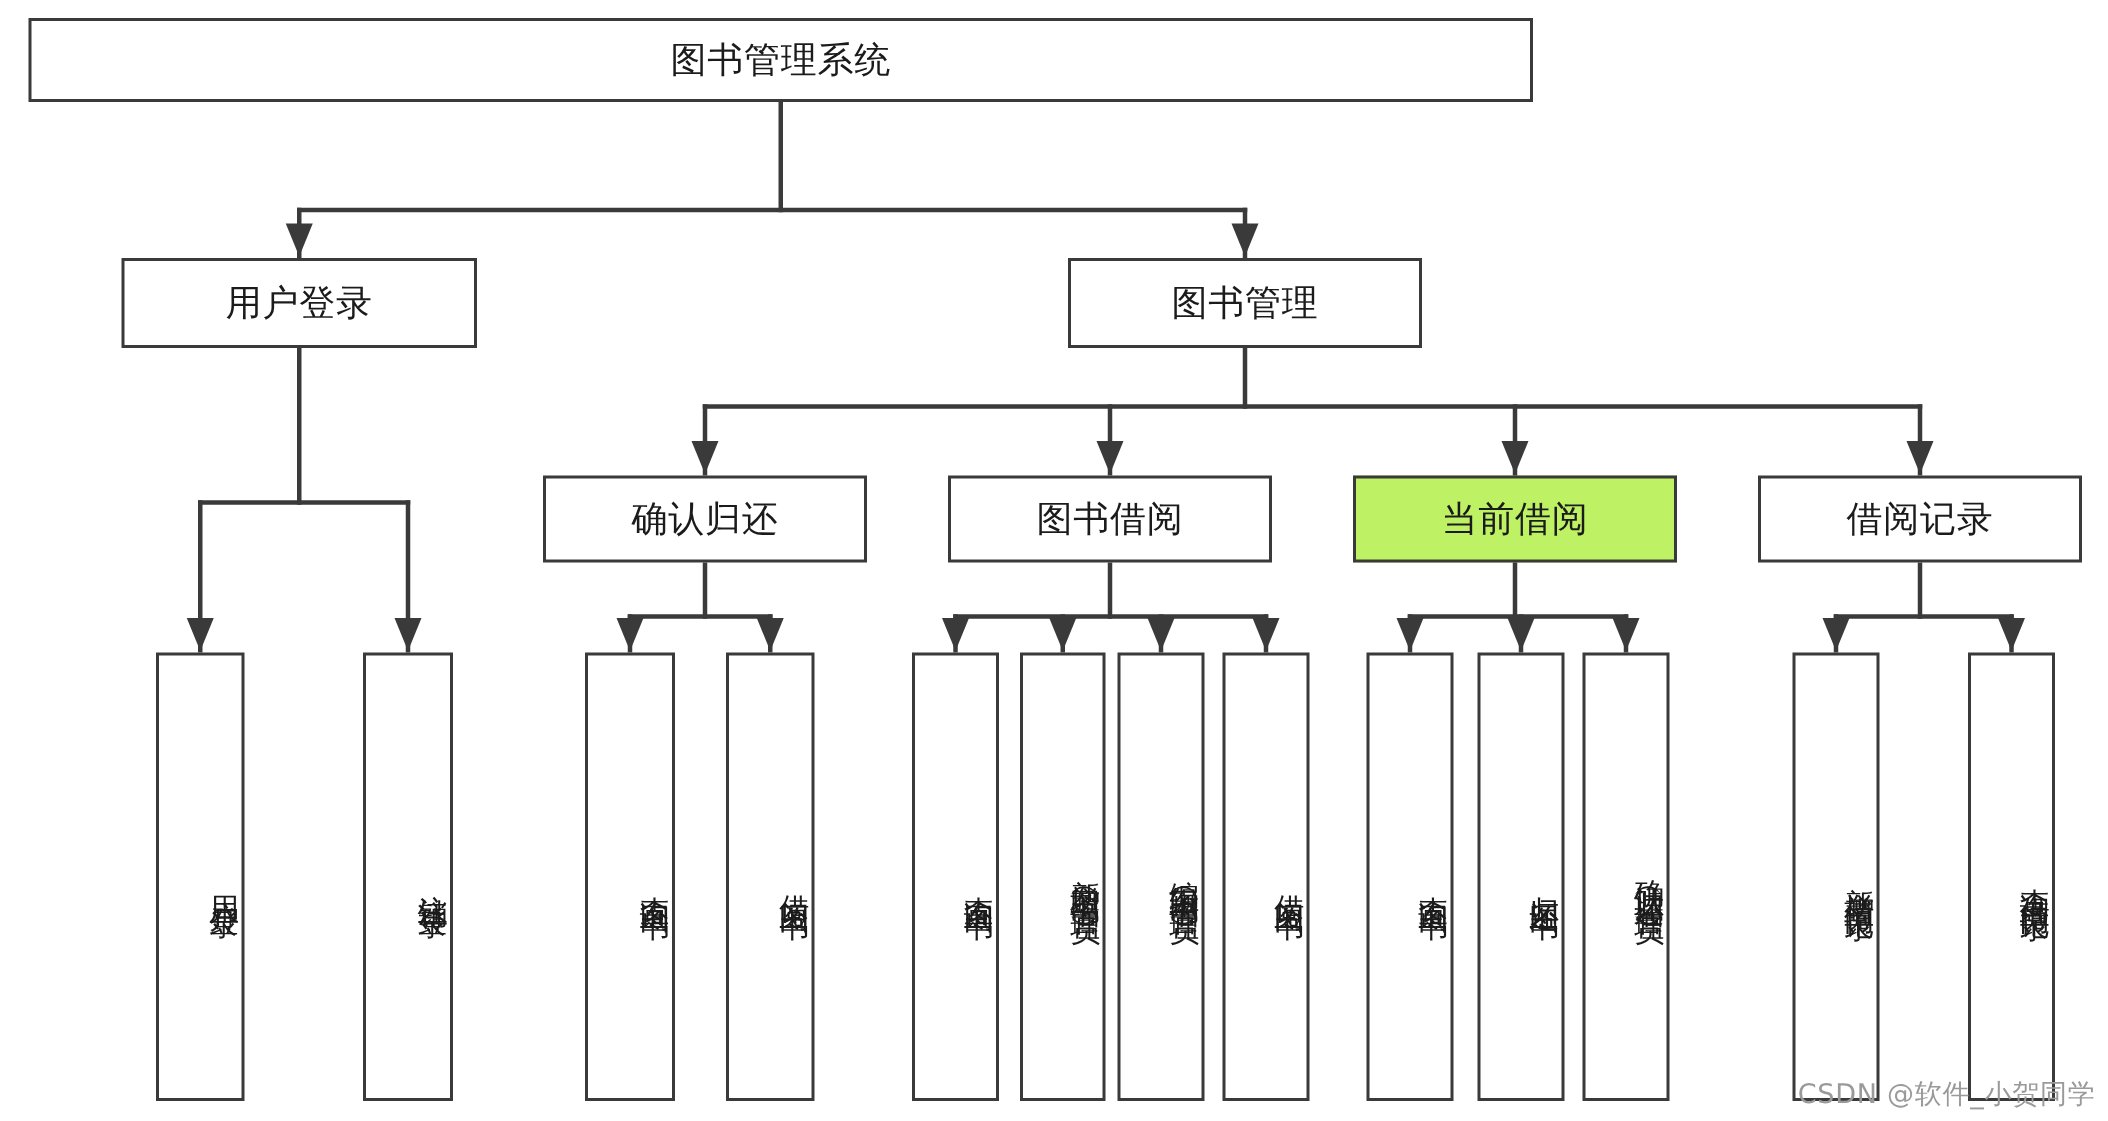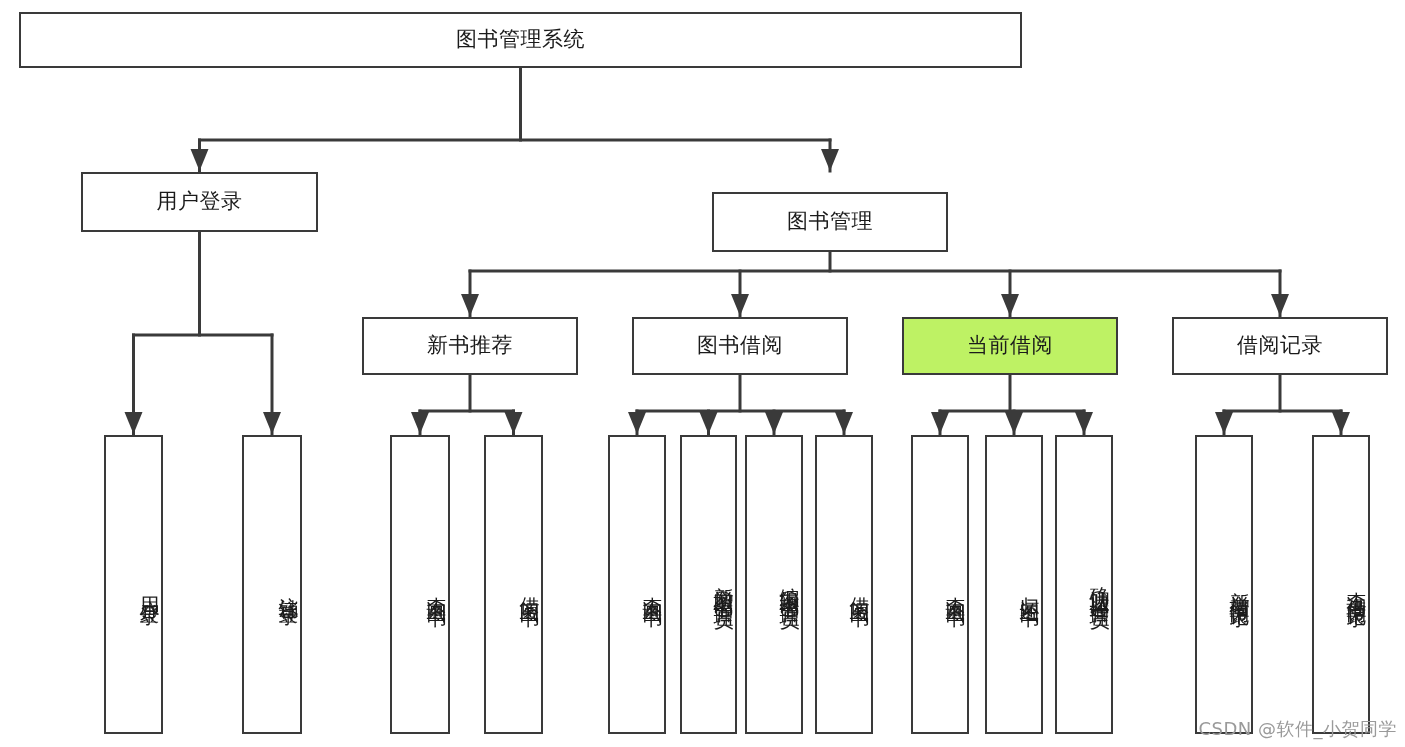--- a/index.html
+++ b/index.html
@@ -34,21 +34,21 @@
     width: 100%; height: 100%;
     display: flex;
     align-items: center;
     justify-content: center;
     color: #1b1b1b;
     line-height: 1.12;
     letter-spacing: 0.5px;
     white-space: pre;
   }
   .node-label.horizontal {
-    font-size: 21px;
+    font-size: 24px;
   }
   .node-label.vertical {
     writing-mode: vertical-rl;
     text-orientation: upright;
     font-size: 20px;
     letter-spacing: 3.5px;
     align-items: flex-start;
     justify-content: center;
     padding-top: 6px;
     box-sizing: border-box;
@@ -132,25 +132,25 @@
       <polygon points="1215,412 1233,412 1224,434" fill="#3a3a3a"></polygon>
       <line x1="1341" y1="411" x2="1341" y2="434" stroke="#3a3a3a" stroke-width="3" stroke-linecap="square"></line>
       <polygon points="1332,412 1350,412 1341,434" fill="#3a3a3a"></polygon>
     </svg>
 <div class="node-box" style="left: 19px; top: 12px; width: 1003px; height: 56px; border-color: rgb(58, 58, 58); background: rgb(255, 255, 255);">
       <div class="node-label horizontal" style="color: rgb(27, 27, 27);">图书管理系统</div>
     </div>
     <div class="node-box" style="left: 81px; top: 172px; width: 237px; height: 60px; border-color: rgb(58, 58, 58); background: rgb(255, 255, 255);">
       <div class="node-label horizontal" style="color: rgb(27, 27, 27);">用户登录</div>
     </div>
-    <div class="node-box" style="left: 712px; top: 172px; width: 236px; height: 60px; border-color: rgb(58, 58, 58); background: rgb(255, 255, 255); margin-top: 20px;">
+    <div class="node-box" style="left: 712px; top: 172px; width: 236px; height: 60px; border-color: rgb(58, 58, 58); background: rgb(255, 255, 255);">
       <div class="node-label horizontal" style="color: rgb(27, 27, 27);">图书管理</div>
     </div>
     <div class="node-box" style="left: 362px; top: 317px; width: 216px; height: 58px; border-color: rgb(58, 58, 58); background: rgb(255, 255, 255);">
-      <div class="node-label horizontal" style="color: rgb(27, 27, 27);">新书推荐</div>
+      <div class="node-label horizontal" style="color: rgb(27, 27, 27);">确认归还</div>
     </div>
     <div class="node-box" style="left: 632px; top: 317px; width: 216px; height: 58px; border-color: rgb(58, 58, 58); background: rgb(255, 255, 255);">
       <div class="node-label horizontal" style="color: rgb(27, 27, 27);">图书借阅</div>
     </div>
     <div class="node-box" style="left: 902px; top: 317px; width: 216px; height: 58px; border-color: rgb(58, 58, 58); background: #bef264;">
       <div class="node-label horizontal" style="color: rgb(27, 27, 27);">当前借阅</div>
     </div>
     <div class="node-box" style="left: 1172px; top: 317px; width: 216px; height: 58px; border-color: rgb(58, 58, 58); background: rgb(255, 255, 255); text-align: center;">
       <div class="node-label horizontal" style="color: rgb(27, 27, 27);">借阅记录</div>
     </div>

